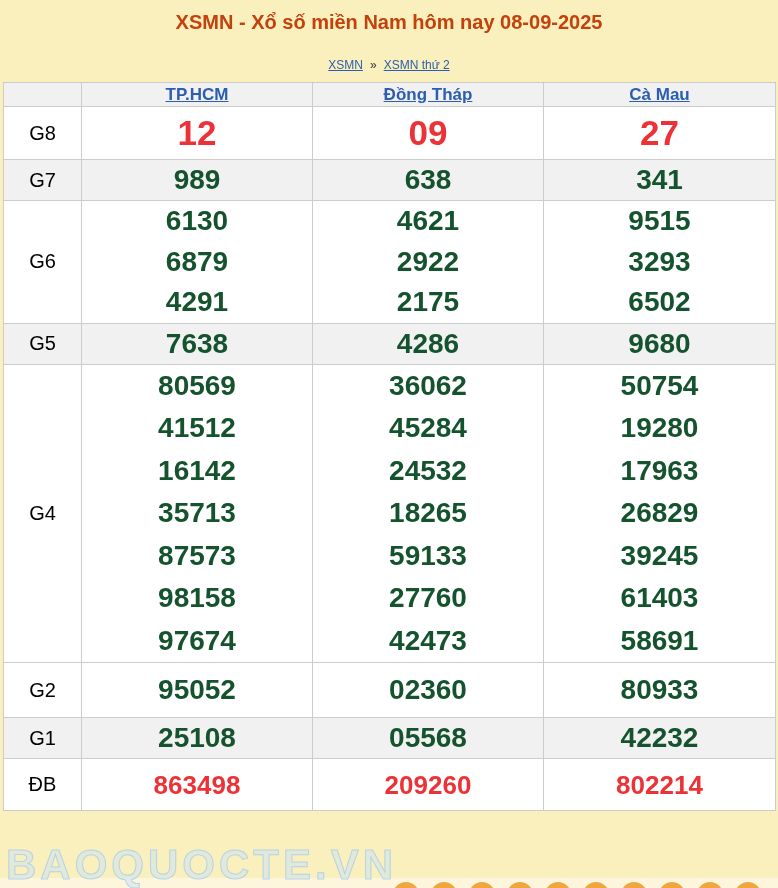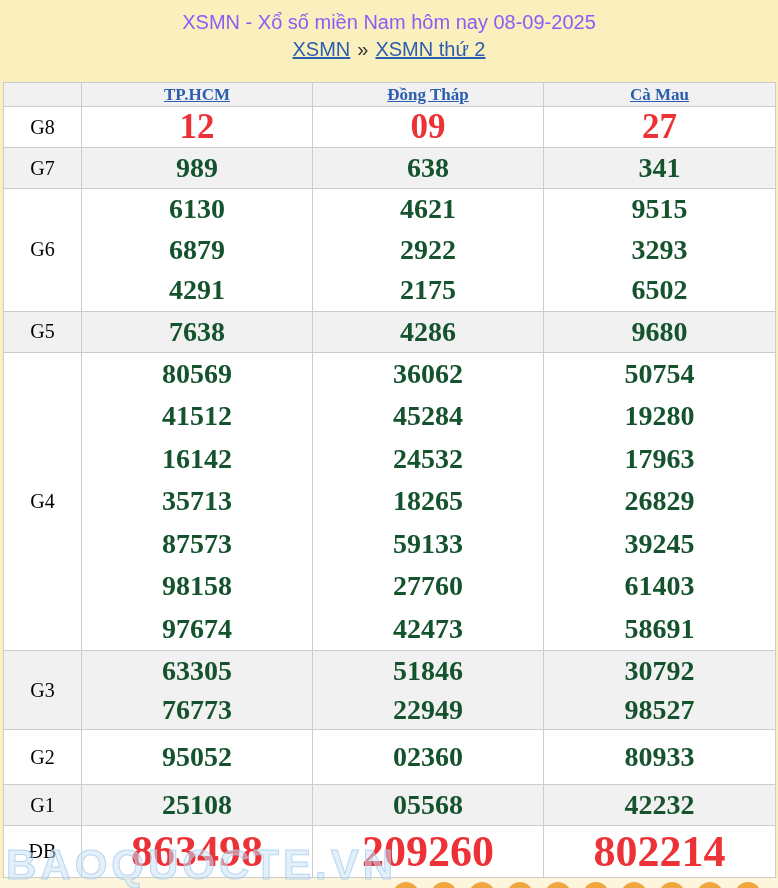--- a/index.html
+++ b/index.html
@@ -14,48 +14,48 @@
   *{box-sizing:border-box;}
   html,body{margin:0;padding:0;}
   body{
     width:778px;height:888px;position:relative;overflow:hidden;
     background:var(--page-bg);
     font-family:"Liberation Sans","DejaVu Sans",sans-serif;
     color:#111;
   }
   
   .page-header{position:absolute;top:0;left:0;width:778px;text-align:center;}
-  .page-title{margin-top:11px;font-size:20px;font-weight:normal;color:#8b5cf6;}
-  .breadcrumb{margin-top:4px;font-size:20px;}
+  .page-title{margin-top:11px;font-size:20px;font-weight:bold;color:#c2410c;}
+  .breadcrumb{margin-top:24px;font-size:12px;}
   .breadcrumb a{color:var(--link-blue);text-decoration:underline;cursor:pointer;font-weight:normal;}
   .breadcrumb .sep{color:#333;margin:0 7px;}
   
   table.results{
     position:absolute;top:82px;left:3px;width:772px;
-    border-collapse:collapse;table-layout:fixed;background:#fff;font-family:Liberation Serif, serif;
+    border-collapse:collapse;table-layout:fixed;background:#fff;
   }
   table.results th,table.results td{
     border:1px solid var(--border);
     text-align:center;vertical-align:middle;padding:0;
   }
   thead tr{height:24px;}
   thead th{background:var(--row-alt-bg);font-size:17px;}
   thead th a{color:var(--link-blue);font-weight:bold;text-decoration:underline;cursor:pointer;}
   tbody tr.alt th, tbody tr.alt td{background:var(--row-alt-bg);}
   .row-label{font-size:20px;font-weight:normal;color:#000;}
   .num{font-size:28px;font-weight:bold;color:#14532d;line-height:40px;}
-  .row-g8{height:41px;} .row-g7{height:40px;} .row-g6{height:122px;}
+  .row-g8{height:53px;} .row-g7{height:40px;} .row-g6{height:122px;}
   .row-g5{height:40px;} .row-g4{height:298px;} .row-g3{height:78px;}
   .row-g2{height:55px;} .row-g1{height:36px;} .row-db{height:52px;}
   .row-g6 .num{line-height:40.6px;}
   .row-g4 .num{line-height:42.5px;}
   .row-g3 .num{line-height:39px;}
   .red-large .num{color:var(--red);}
   .row-g8 .num{font-size:35px;}
-  .row-db .num{font-size:44px;}
+  .row-db .num{font-size:26px;}
   
   .bottom-strip{
     position:absolute;top:878px;left:0;width:778px;height:10px;
     background:var(--strip-bg);overflow:hidden;
   }
   .dot{
     position:absolute;top:4px;width:26px;height:26px;border-radius:50%;
     background:var(--dot-orange);
   }
   
@@ -170,35 +170,20 @@
         <td>
           <div class="num">50754</div>
           <div class="num">19280</div>
           <div class="num">17963</div>
           <div class="num">26829</div>
           <div class="num">39245</div>
           <div class="num">61403</div>
           <div class="num">58691</div>
         </td>
       </tr>
-      <tr class="row-g3 alt">
-        <th class="row-label">G3</th>
-        <td>
-          <div class="num">63305</div>
-          <div class="num">76773</div>
-        </td>
-        <td>
-          <div class="num">51846</div>
-          <div class="num">22949</div>
-        </td>
-        <td>
-          <div class="num">30792</div>
-          <div class="num">98527</div>
-        </td>
-      </tr>
       <tr class="row-g2">
         <th class="row-label">G2</th>
         <td>
           <div class="num">95052</div>
         </td>
         <td>
           <div class="num">02360</div>
         </td>
         <td>
           <div class="num">80933</div>

